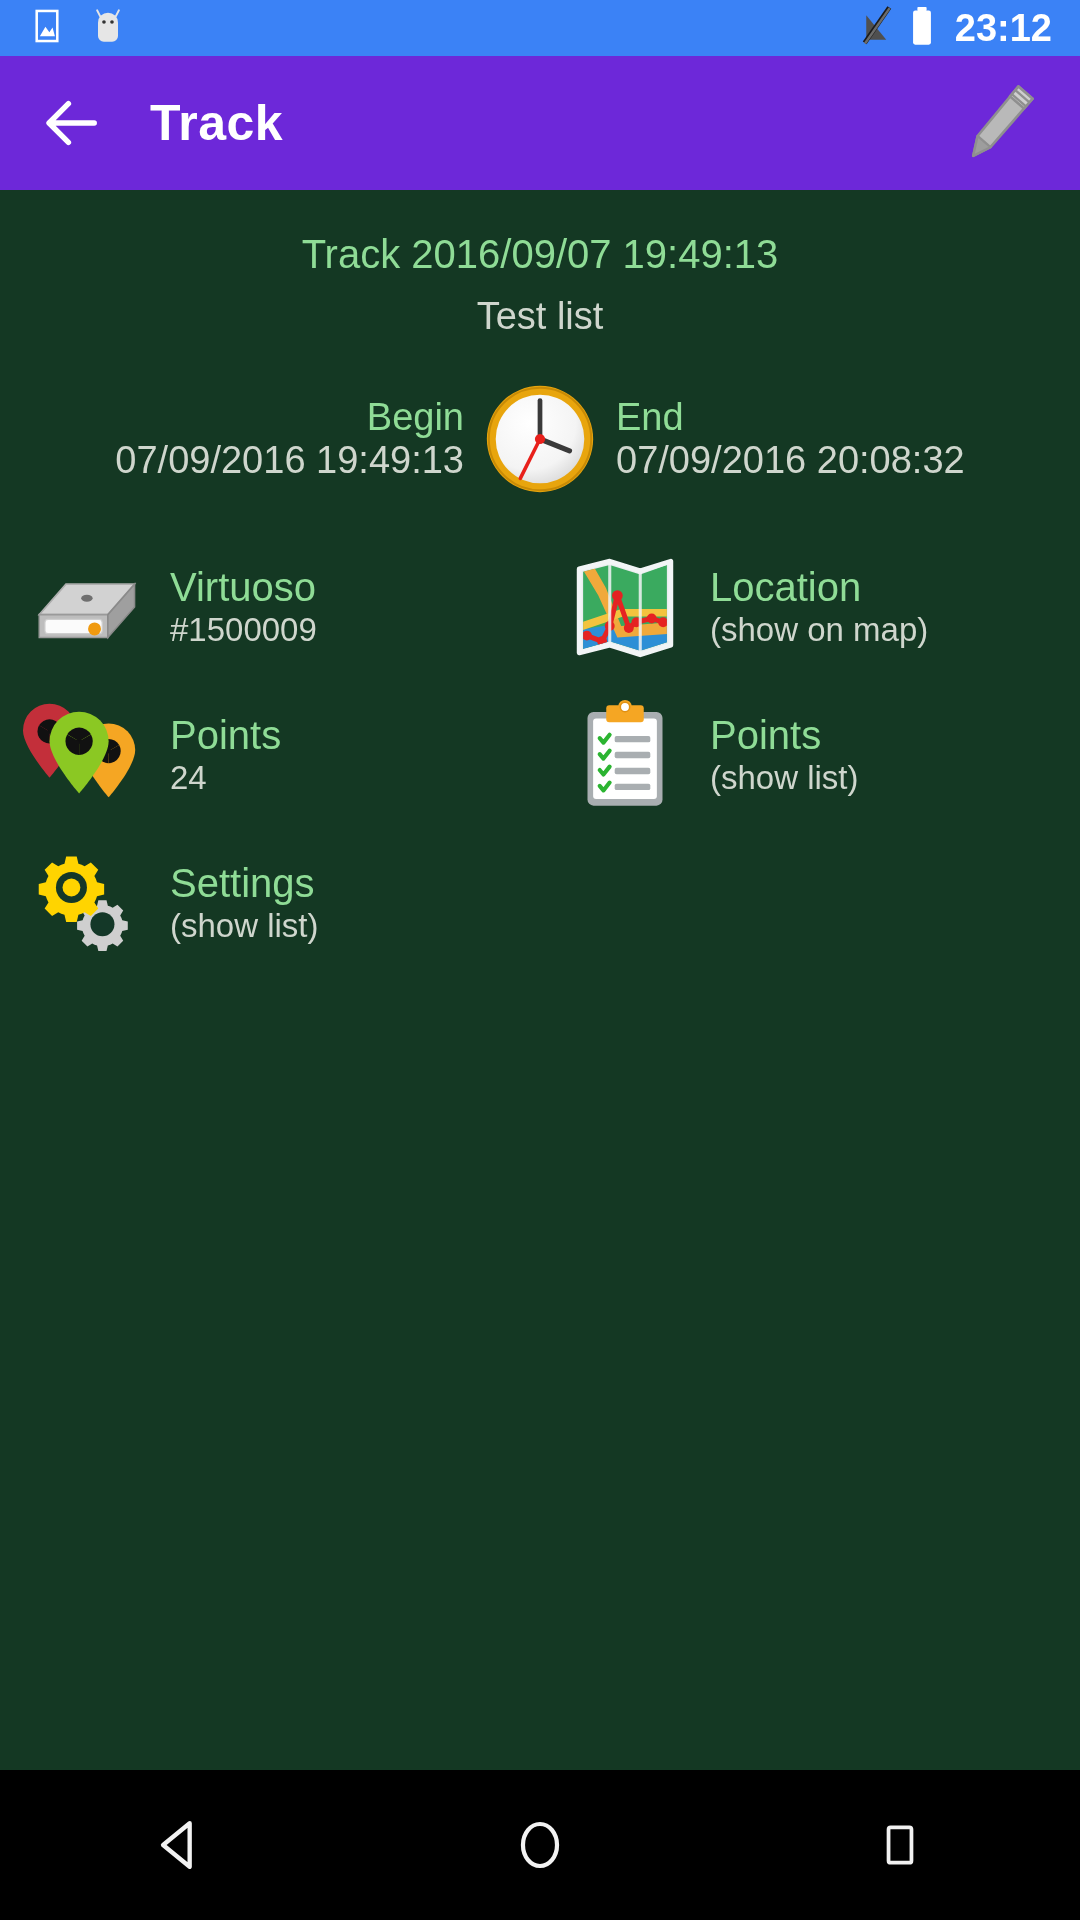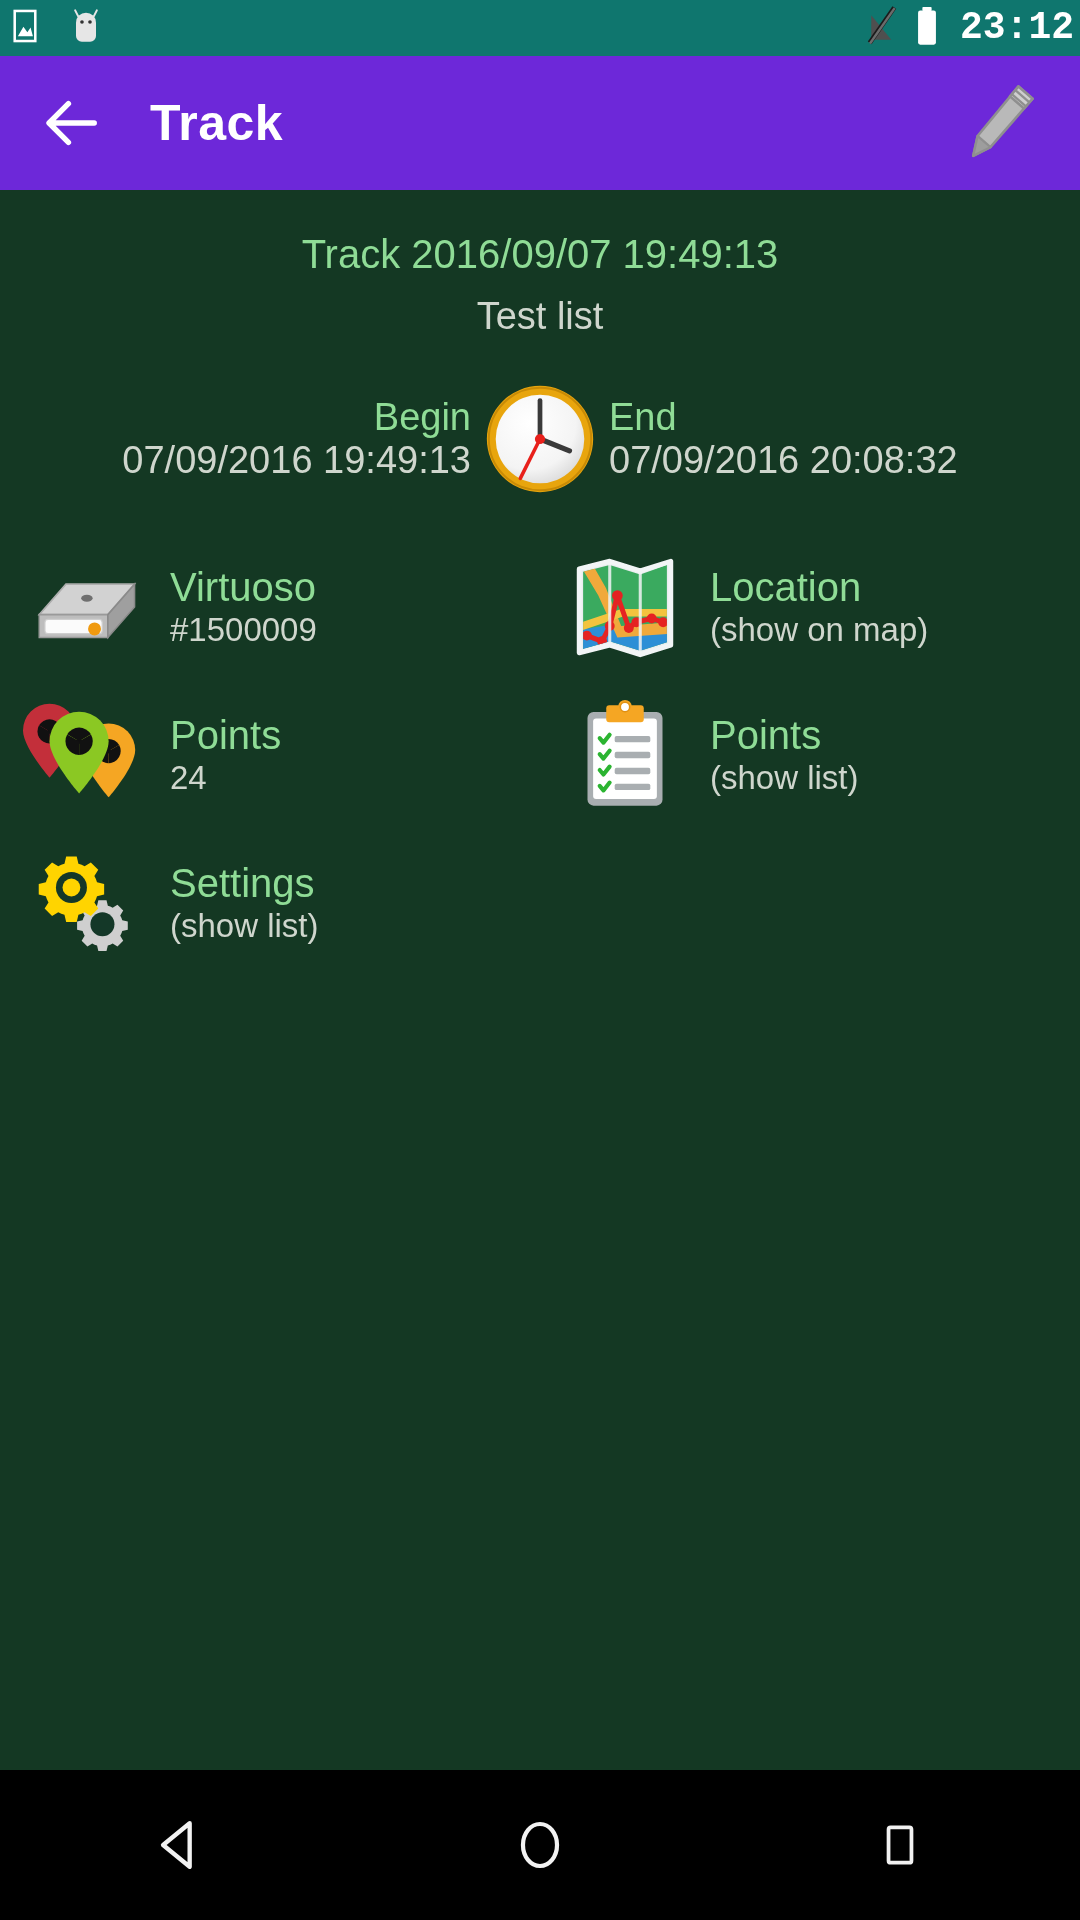--- a/index.html
+++ b/index.html
@@ -19,27 +19,26 @@
     width: 1080px;
     height: 1920px;
     background: #143823;
     display: flex;
     flex-direction: column;
   }
 
   
   .status-bar {
     height: 56px;
-    background: #0f766e;
-    display: flex;
-    align-items: center;
-    padding: 0 6px;
+    background: #3b82f6;
+    display: flex;
+    align-items: center;
+    padding: 0 28px;
     box-sizing: border-box;
     flex: none;
-    font-family: Liberation Mono, monospace;
   }
   .status-left { display: flex; align-items: center; gap: 22px; }
   .status-right {
     margin-left: auto;
     display: flex;
     align-items: center;
     gap: 14px;
   }
   .status-time {
     color: #ffffff;
@@ -106,21 +105,21 @@
     padding-top: 20px;
     line-height: 1.1;
   }
 
   
   .time-row {
     display: flex;
     align-items: center;
     justify-content: center;
     margin-top: 38px;
-    gap: 0;
+    gap: 7px;
   }
   .time-col { width: 400px; }
   .time-col.left { text-align: right; padding-right: 0; }
   .time-col.right { text-align: left; padding-left: 0; }
   .time-label {
     color: #8fdc96;
     font-size: 38px;
     line-height: 1.12;
   }
   .time-value {

